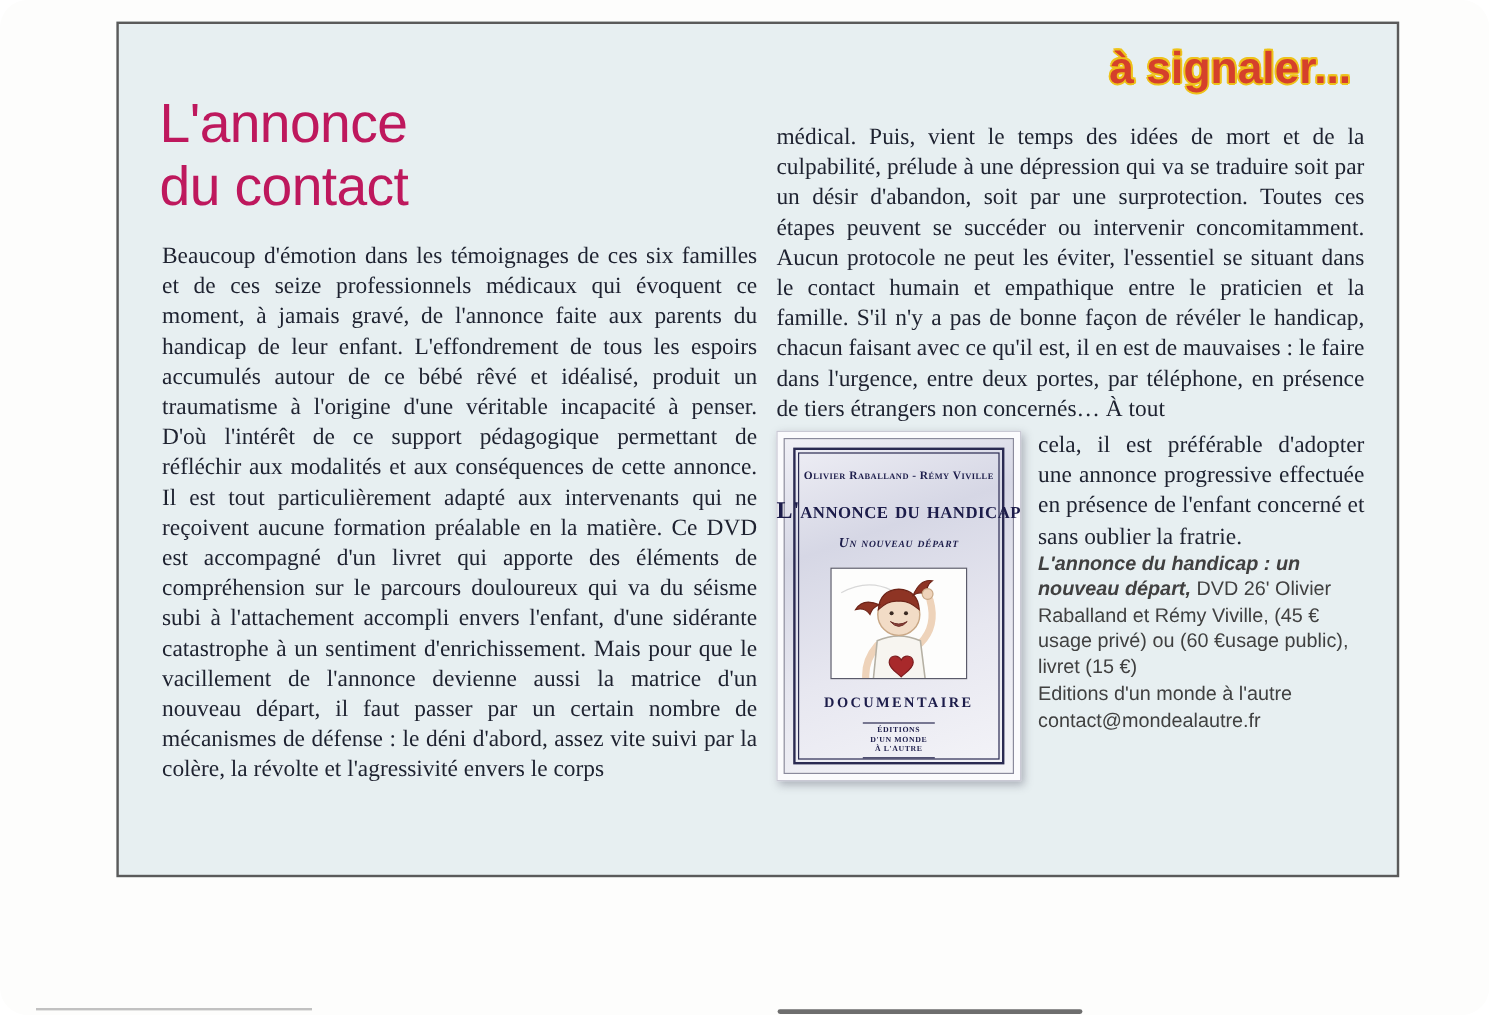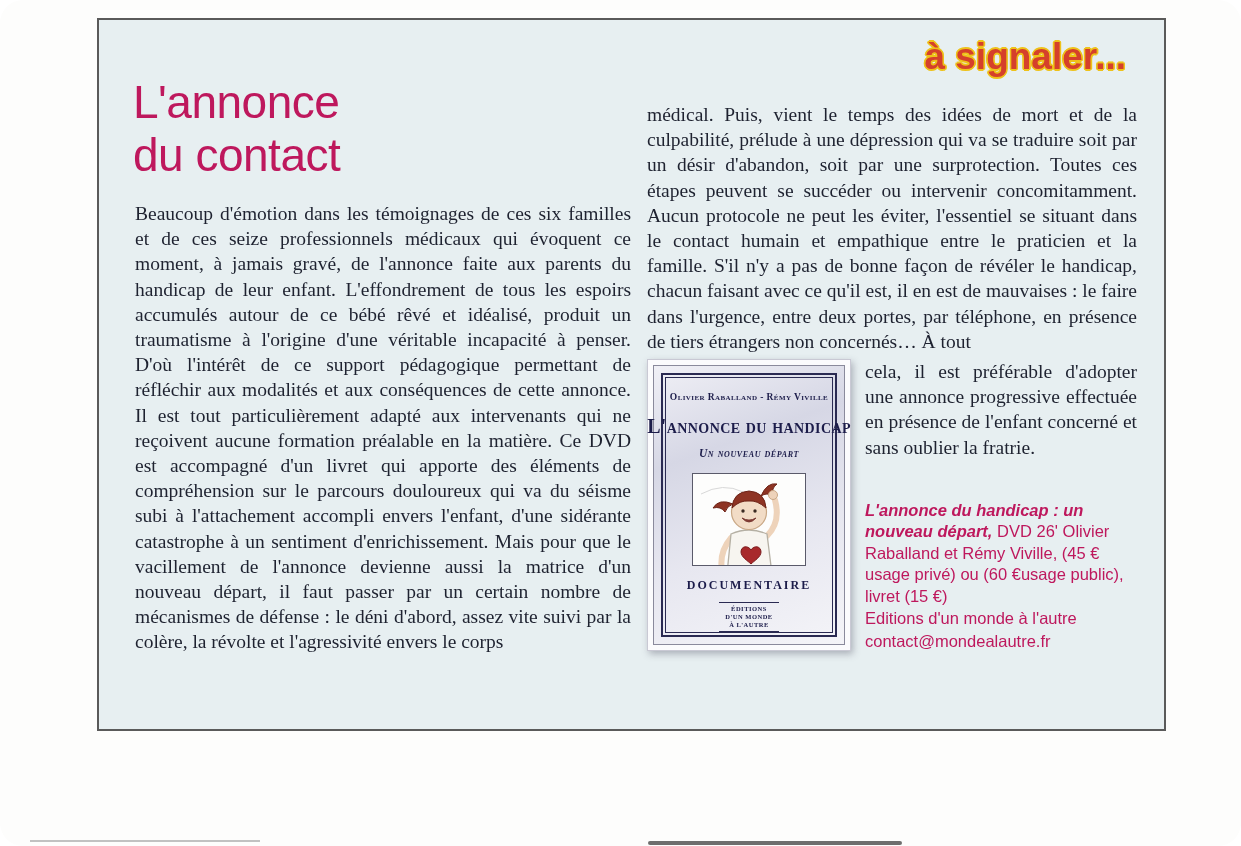--- a/index.html
+++ b/index.html
@@ -35,22 +35,22 @@
   .cover-subtitle{font-size:11.5px;font-weight:bold;font-style:italic;font-variant:small-caps;
                   margin-top:2px;letter-spacing:0.6px;}
   .cover-art{width:112px;height:148px;border:1px solid #5a5a6a;background:#fdfdfc;
              margin-top:6px;overflow:hidden;}
   .cover-genre{font-size:12px;font-weight:bold;text-transform:uppercase;letter-spacing:2px;
                margin-top:7px;}
   .cover-publisher{font-size:6.5px;font-weight:bold;text-transform:uppercase;text-align:center;
                    line-height:8px;margin-top:4px;letter-spacing:0.5px;
                    border-top:1px solid #2a2a52;border-bottom:1px solid #2a2a52;padding:2px 6px;}
   .col2-sub{flex:1 1 auto;padding-left:14px;min-width:0;}
-  .caption{margin-top:40px;font-family:"Liberation Sans",sans-serif;font-size:16.5px;
-           line-height:21.5px;color:#be185d;text-align:left;}
+  .caption{font-family:"Liberation Sans",sans-serif;font-size:16.5px;
+           line-height:21.5px;color:#404040;text-align:left;}
   .caption p{margin:0;}
   .cap-bold{font-weight:bold;font-style:italic;}
   .caption-line{margin-top:1px;}
   .footer{position:absolute;right:76px;top:774px;display:flex;align-items:baseline;
           color:#1c1c24;font-size:17px;}
   .footer .f-journal{font-weight:bold;margin-left:5px;letter-spacing:0.3px;}
   .footer .f-page{font-weight:bold;font-size:25px;margin-left:10px;}
   .scan-artifact-bottom{position:absolute;left:648px;top:841px;width:254px;height:4px;
           background:#4a4a4a;opacity:0.8;border-radius:2px;}
   .scan-artifact-bottom-left{position:absolute;left:30px;top:840px;width:230px;height:1.5px;

